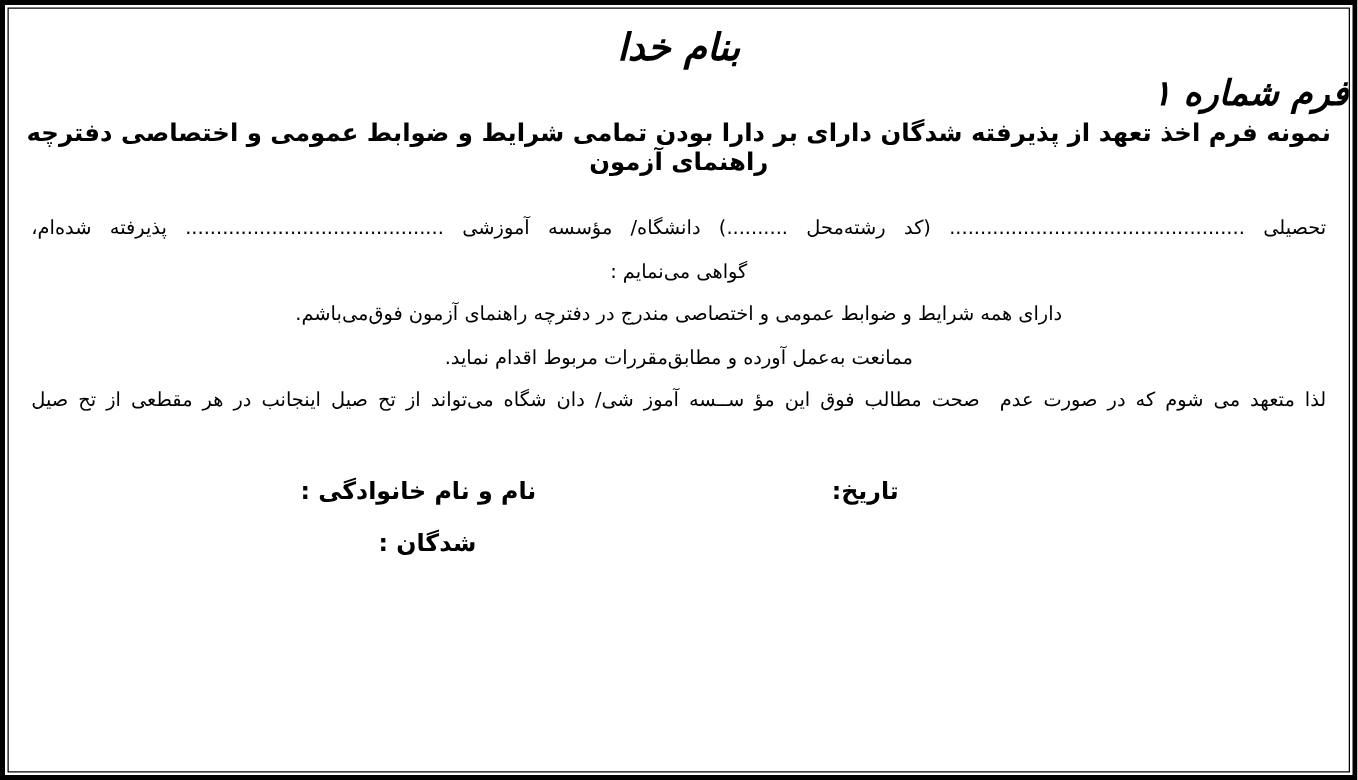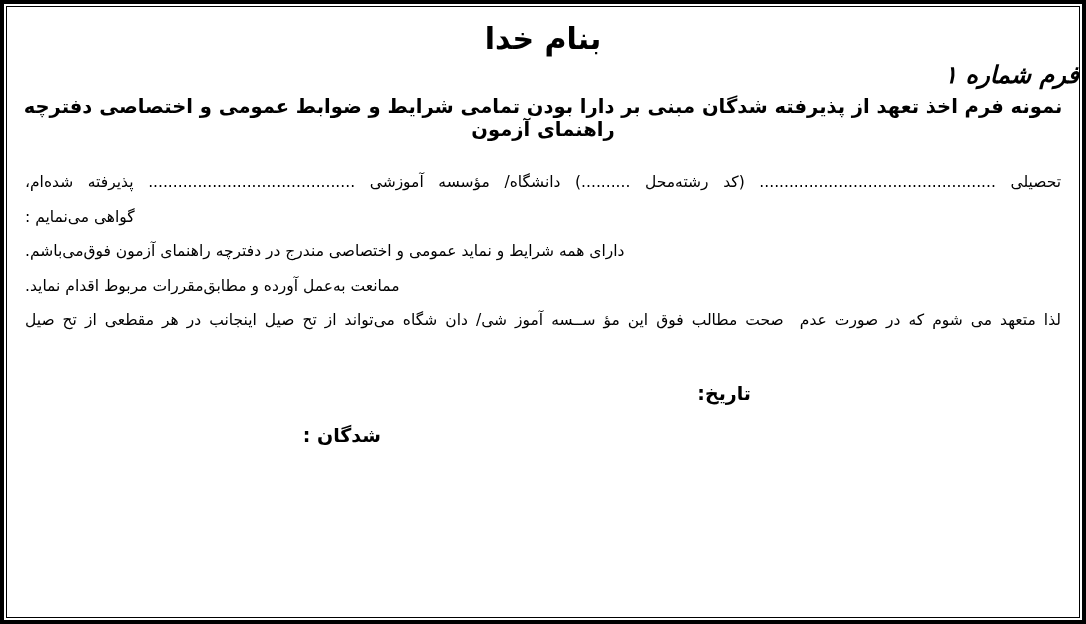--- a/index.html
+++ b/index.html
@@ -18,78 +18,80 @@
     width:100%;height:100%;
     box-sizing:border-box;
     direction:rtl;
     position:relative;
     overflow:hidden;
   }
   .bismillah{
     text-align:center;
     font-size:30px;
     font-weight:bold;
+    font-style:italic;
     margin-top:10px;
     height:44px;
     line-height:44px;
   }
   .form-no{
     text-align:right;
-    font-size:24px;
+    font-size:28px;
     font-weight:bold;
     font-style:italic;
     padding-left:18px;
     height:36px;
     line-height:36px;
     margin-top:-4px;
   }
   .form-title{
     text-align:center;
     font-weight:bold;
     font-size:19.5px;
     margin-top:2px;
     padding:0 8px;
   }
   .body-text{
     margin:24px 18px 0 18px;
     font-size:15.5px;
   }
   .bline{line-height:34.5px;}
   .just{text-align:justify;text-align-last:justify;}
-  .right{text-align:left;}
+  .right{text-align:center;}
   .footer{
     position:relative;
     margin-top:44px;
     height:100px;
     font-weight:bold;
     font-size:19px;
   }
-  .date-label{position:absolute;right:328px;top:0;}
+  .date-label{position:absolute;right:360px;top:0;}
   .name-label{position:absolute;right:650px;top:0;}
   .sign-label{position:absolute;right:698px;top:42px;}
 </style>
 </head>
 <body>
 
 <div class="page-outer">
   <div class="page-inner">
 
     <div class="bismillah">بنام خدا</div>
 
     <div class="form-no">فرم شماره ۱</div>
 
-    <div class="form-title">نمونه فرم اخذ تعهد از پذیرفته شدگان مبنی بر دارا بودن تمامی شرایط و ضوابط عمومی و اختصاصی دفترچه راهنمای آزمون</div>
+    <div class="form-title">نمونه فرم اخذ تعهد از پذیرفته شدگان دارای بر دارا بودن تمامی شرایط و ضوابط عمومی و اختصاصی دفترچه راهنمای آزمون</div>
 
     <div class="body-text">
       <div class="bline just">تحصیلی ................................................ (کد رشته‌محل ..........) دانشگاه/ مؤسسه آموزشی .......................................... پذیرفته شده‌ام،</div>
       <div class="bline right">گواهی می‌نمایم :</div>
-      <div class="bline right">دارای همه شرایط و نماید عمومی و اختصاصی مندرج در دفترچه راهنمای آزمون فوق‌می‌باشم.</div>
+      <div class="bline right">دارای همه شرایط و ضوابط عمومی و اختصاصی مندرج در دفترچه راهنمای آزمون فوق‌می‌باشم.</div>
       <div class="bline right">ممانعت به‌عمل آورده و مطابق‌مقررات مربوط اقدام نماید.</div>
       <div class="bline just">لذا متعهد می شوم که در صورت عدم&nbsp; صحت مطالب فوق این مؤ ســسه آموز شی/ دان شگاه می‌تواند از تح صیل اینجانب در هر مقطعی از تح صیل</div>
     </div>
 
     <div class="footer">
       <span class="date-label">تاریخ:</span>
+      <span class="name-label">نام و نام خانوادگی :</span>
       <span class="sign-label">شدگان :</span>
     </div>
 
   </div>
 </div>
 
 </body></html>

